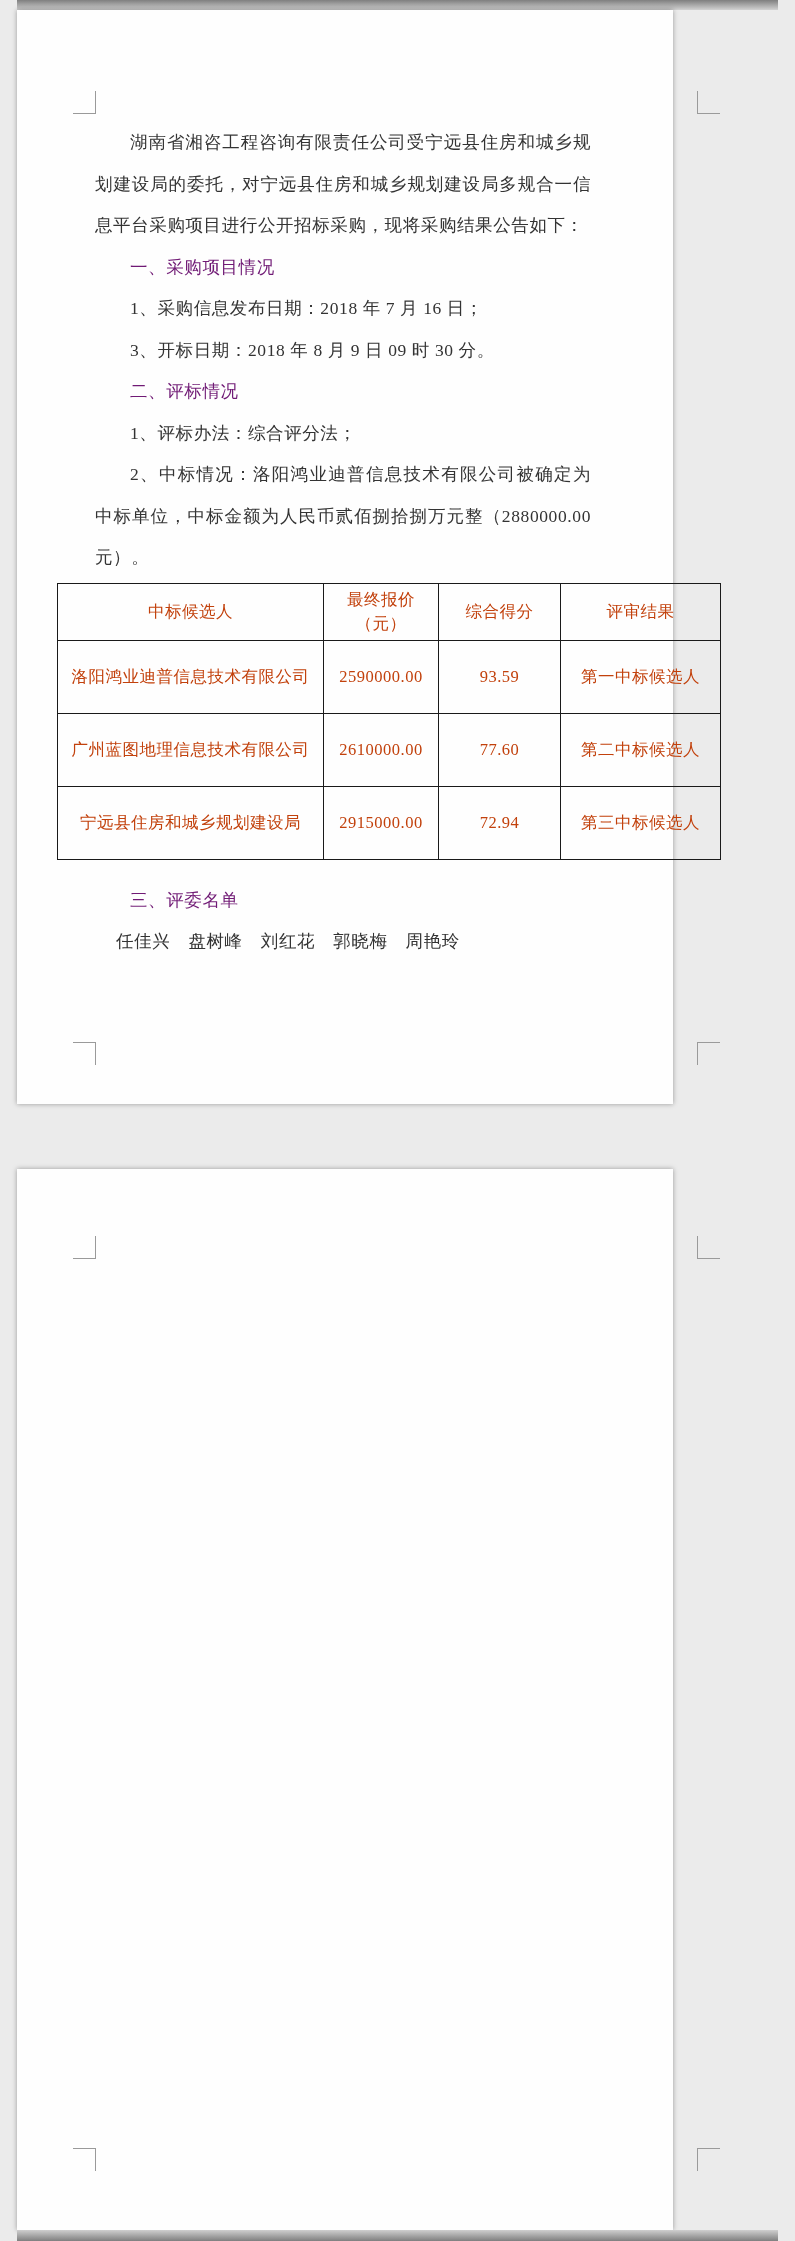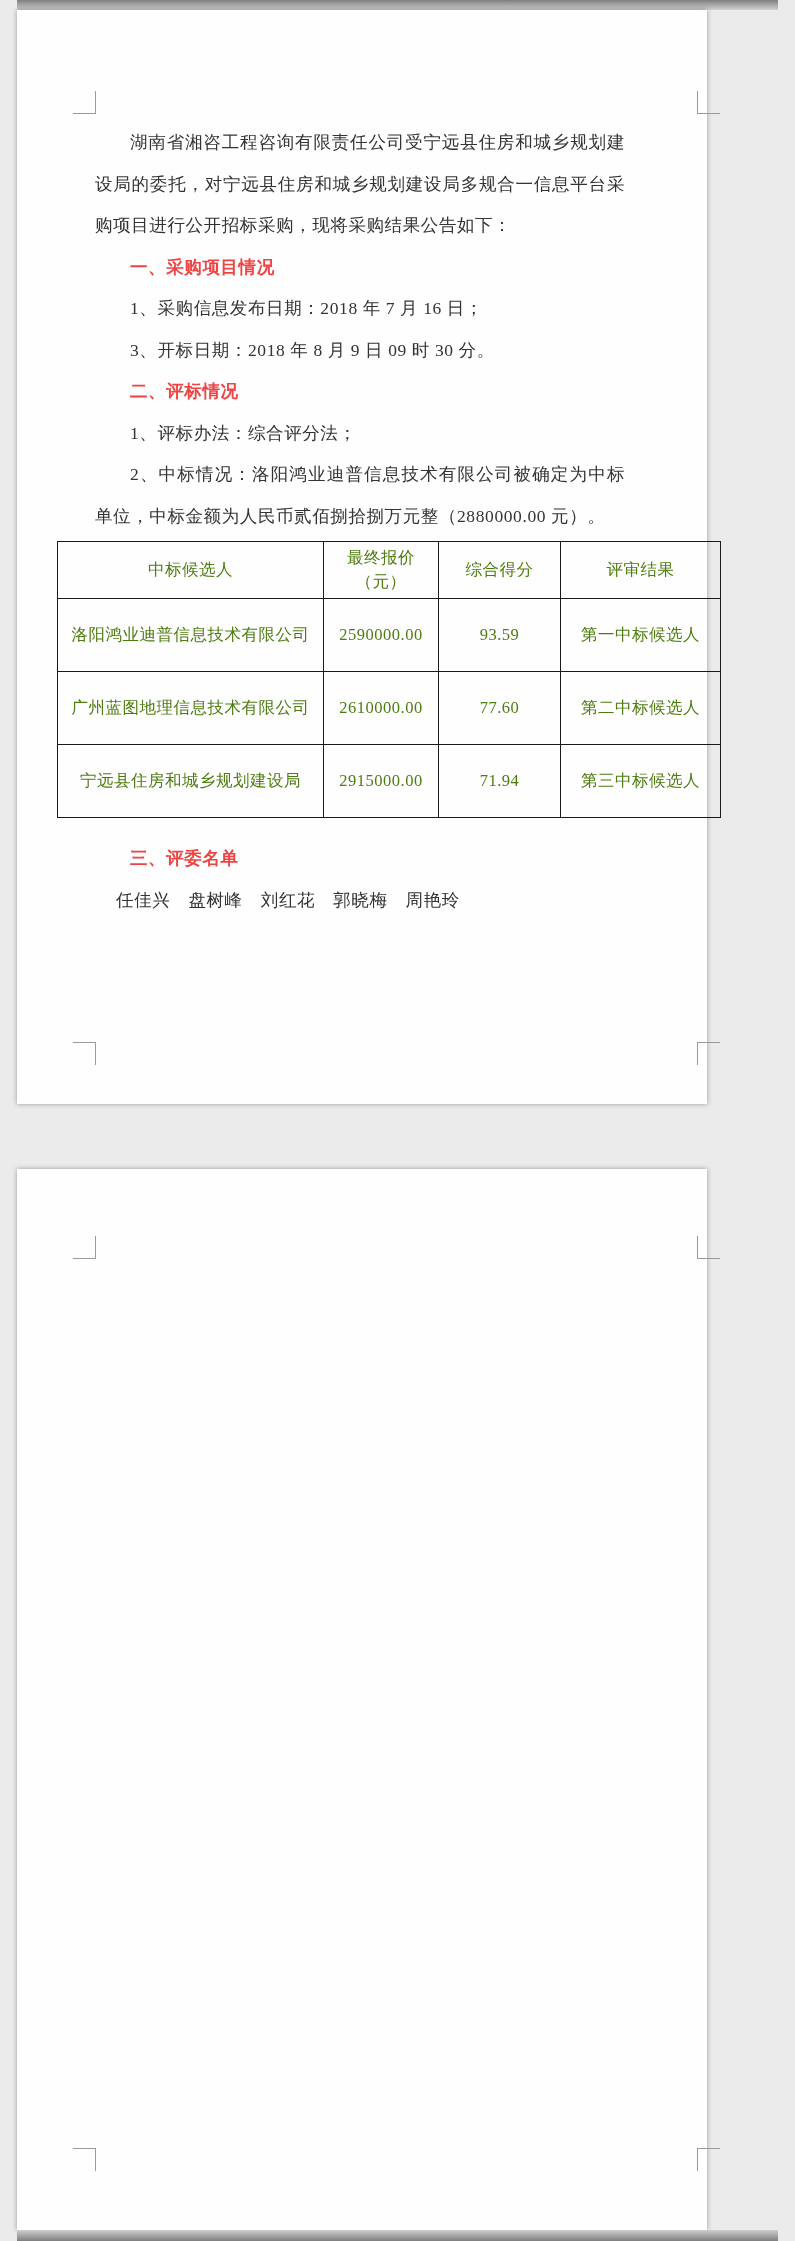--- a/index.html
+++ b/index.html
@@ -9,49 +9,48 @@
     font-family:"Liberation Serif","DejaVu Serif",serif;
     color:#333;
   }
   .strip { position:absolute; left:17px; width:761px; }
   .strip.top    { top:0; height:10px; background:linear-gradient(180deg,#7f7f7f,#d2d2d2); }
   .strip.bottom { top:2230px; height:11px; background:linear-gradient(180deg,#cfcfcf,#7f7f7f); }
 
   .page {
     position:absolute; left:17px; width:656px; background:#fefefe;
     box-shadow:0 0 5px rgba(0,0,0,.35);
-    padding-left:34px;
   }
   .page1 { top:10px;   height:1094px; }
   .page2 { top:1169px; height:1061px; }
 
   
   .mark { position:absolute; width:22px; height:22px; }
   .mark.tl { border-right:1px solid #9a9a9a; border-bottom:1px solid #9a9a9a; }
   .mark.tr { border-left:1px solid #9a9a9a;  border-bottom:1px solid #9a9a9a; }
   .mark.bl { border-right:1px solid #9a9a9a; border-top:1px solid #9a9a9a; }
   .mark.br { border-left:1px solid #9a9a9a;  border-top:1px solid #9a9a9a; }
   .p1.tl { left:56px;  top:81px; }   .p1.tr { left:680px; top:81px; }
   .p1.bl { left:56px;  top:1032px; } .p1.br { left:680px; top:1032px; }
   .p2.tl { left:56px;  top:67px; }   .p2.tr { left:680px; top:67px; }
   .p2.bl { left:56px;  top:979px; }  .p2.br { left:680px; top:979px; }
 
   .content1 { position:absolute; left:78px; right:82px; top:112px; }
   .content1 p, .content1 h3 {
     margin:0; font-size:17.5px; line-height:41.5px; font-weight:normal;
     text-align:justify; letter-spacing:.6px;
   }
-  .content1 h3 { font-weight:bold; color:#ef4444; }
+  .content1 h3 { font-weight:normal; color:#701a75; }
   .indent { text-indent:2em; }
   .names  { text-indent:1.2em; }
   .h-after-table { margin-top:20px !important; }
 
   table.bids {
     table-layout:fixed; width:663px; margin:4px 0 0 -38px;
-    border-collapse:collapse; font-size:16.5px; color:#4d7c0f;
+    border-collapse:collapse; font-size:16.5px; color:#c2410c;
   }
   table.bids th, table.bids td {
     border:1px solid #1a1a1a; text-align:center; vertical-align:middle;
     padding:0 4px; font-weight:normal; letter-spacing:.5px;
   }
   table.bids th { height:56px; white-space:pre-line; line-height:24px; }
   table.bids td { height:72px; }
 
   .content2 { position:absolute; left:101px; right:60px; top:97px; }
   .content2 p {
@@ -108,21 +107,21 @@
           </tr>
           <tr>
             <td>广州蓝图地理信息技术有限公司</td>
             <td>2610000.00</td>
             <td>77.60</td>
             <td>第二中标候选人</td>
           </tr>
           <tr>
             <td>宁远县住房和城乡规划建设局</td>
             <td>2915000.00</td>
-            <td>71.94</td>
+            <td>72.94</td>
             <td>第三中标候选人</td>
           </tr>
         </tbody>
       </table>
 
       <h3 class="indent h-after-table">三、评委名单</h3>
       <p class="names">任佳兴　盘树峰　刘红花　郭晓梅　周艳玲</p>
     </div>
   </div>
 

